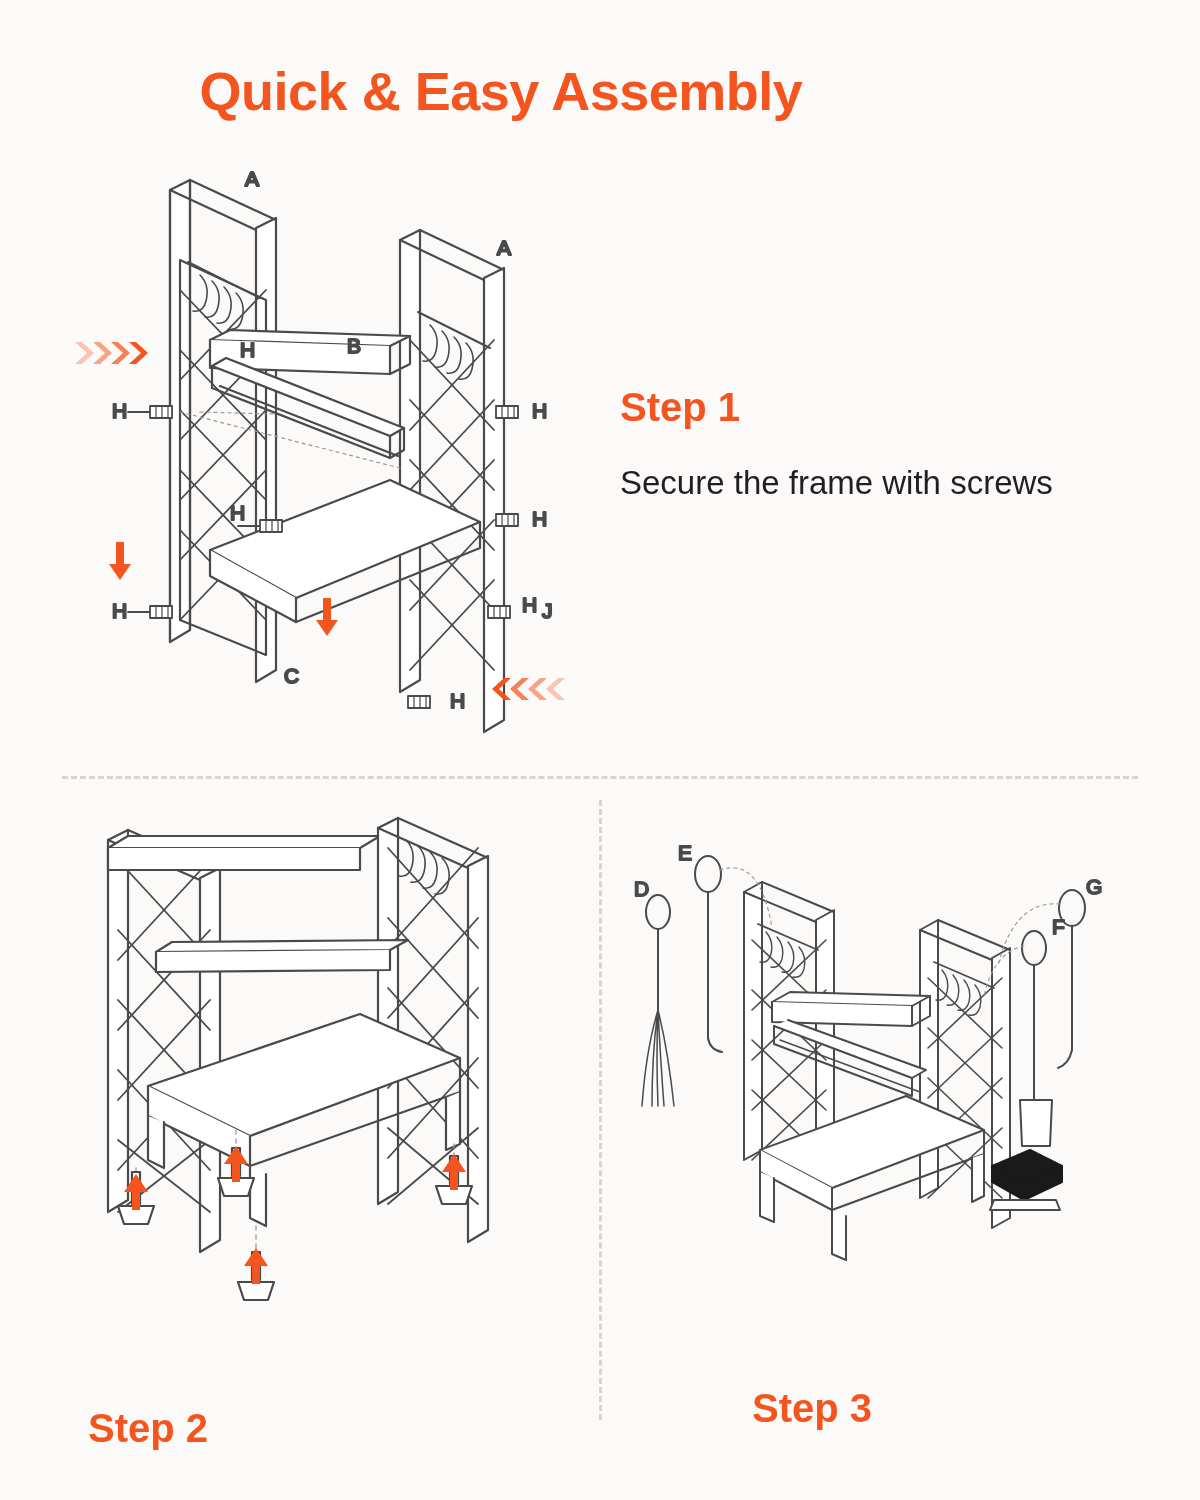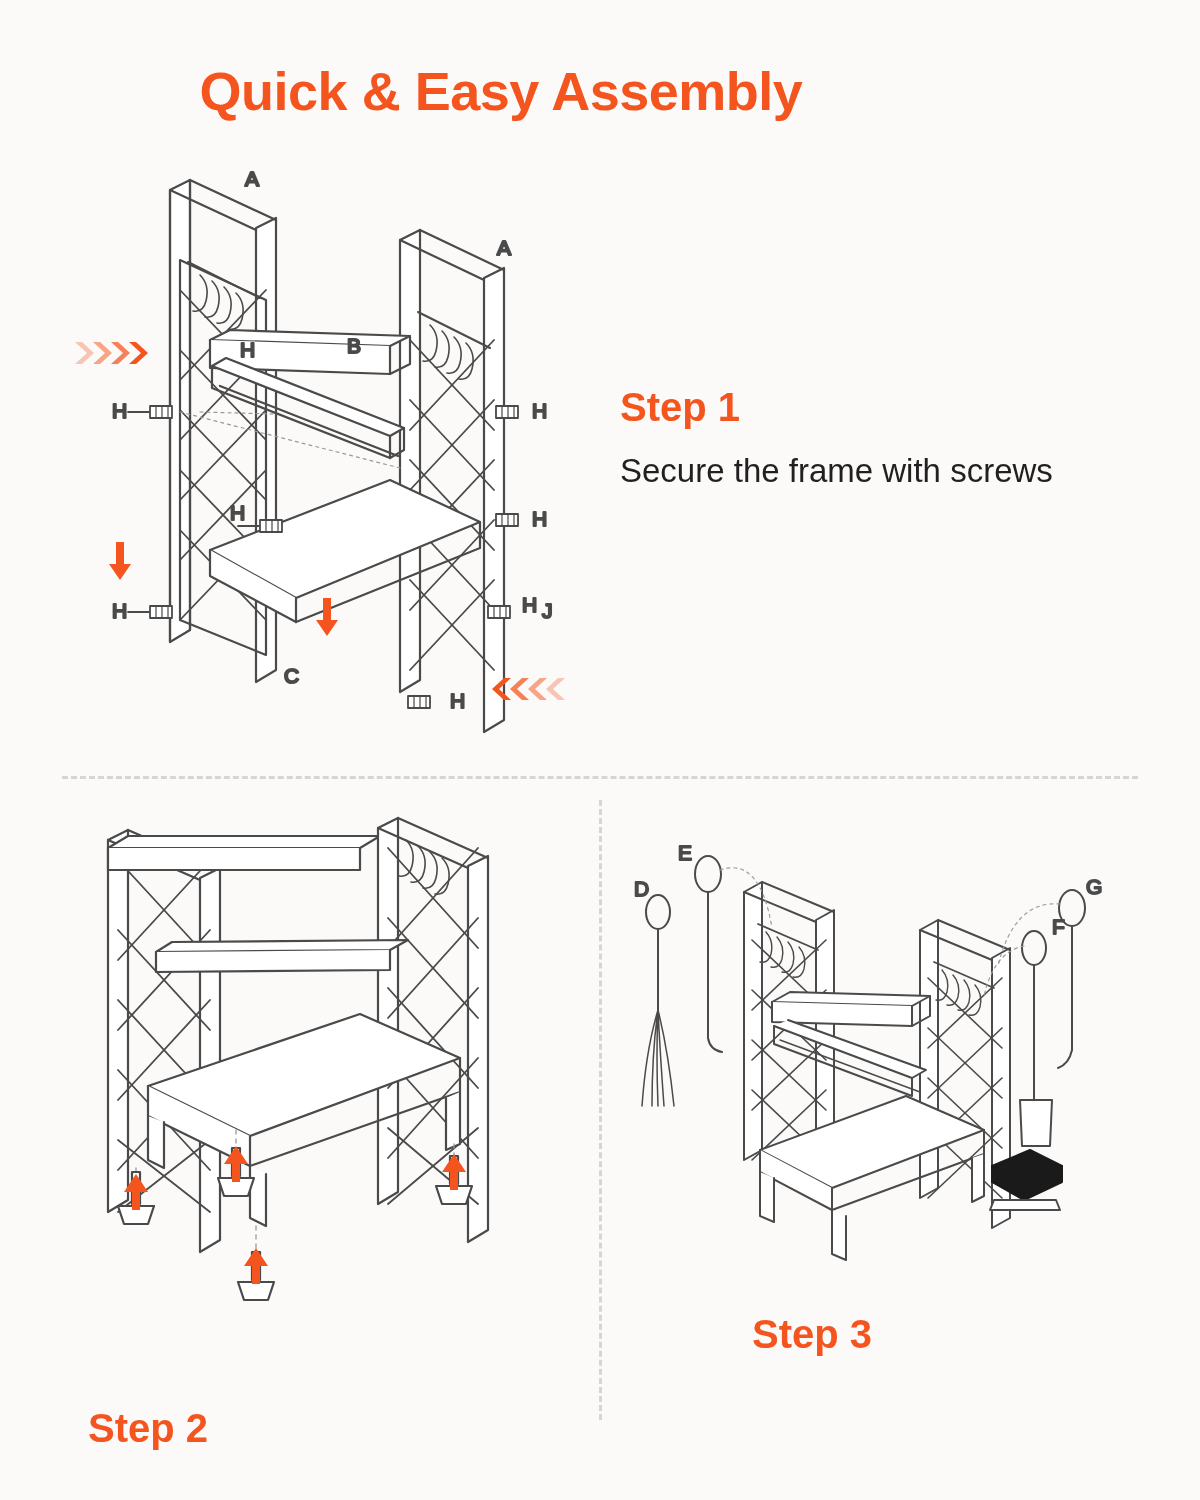--- a/index.html
+++ b/index.html
@@ -62,26 +62,26 @@
     color: #f4551f;
     white-space: nowrap;
   }
   .step-desc {
     font-size: 33px;
     color: #231f20;
     white-space: nowrap;
   }
 
   #step1-text { position: absolute; left: 620px; top: 385px; }
-  #step1-text .step-head { margin-bottom: 22px; }
+  #step1-text .step-head { margin-bottom: 34px; }
 
   #step2-text { position: absolute; left: 88px;  top: 1406px; }
   #step2-text .step-head { margin-bottom: 20px; }
 
-  #step3-text { position: absolute; left: 752px; top: 1312px; }
+  #step3-text { position: absolute; left: 752px; top: 1386px; }
   #step3-text .step-head { margin-bottom: 20px; }
 
   
   .illus { position: absolute; }
   #illus1 { left: 60px;  top: 150px; }
   #illus2 { left: 60px;  top: 800px; }
   #illus3 { left: 620px; top: 820px; }
 
   svg { display: block; }
 

